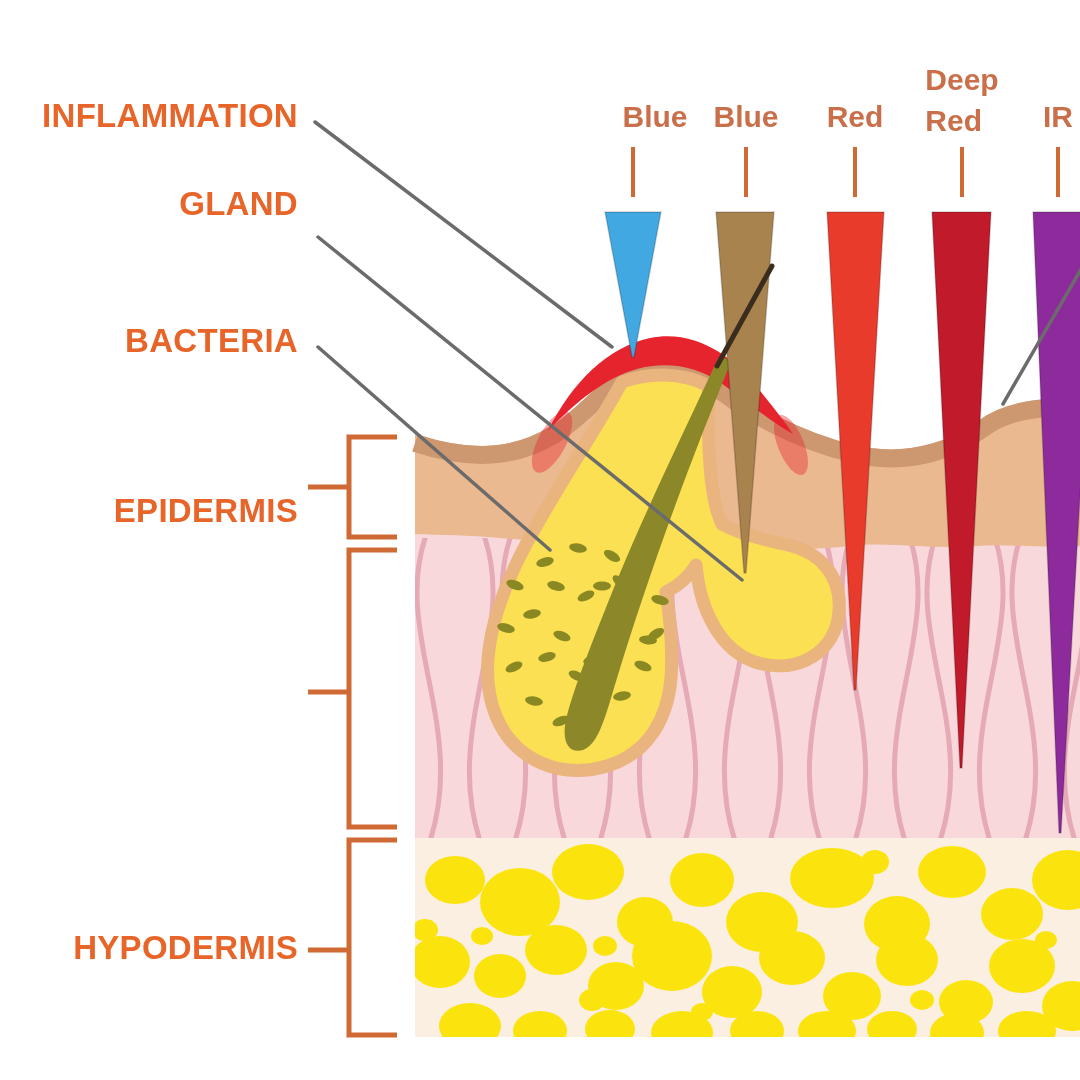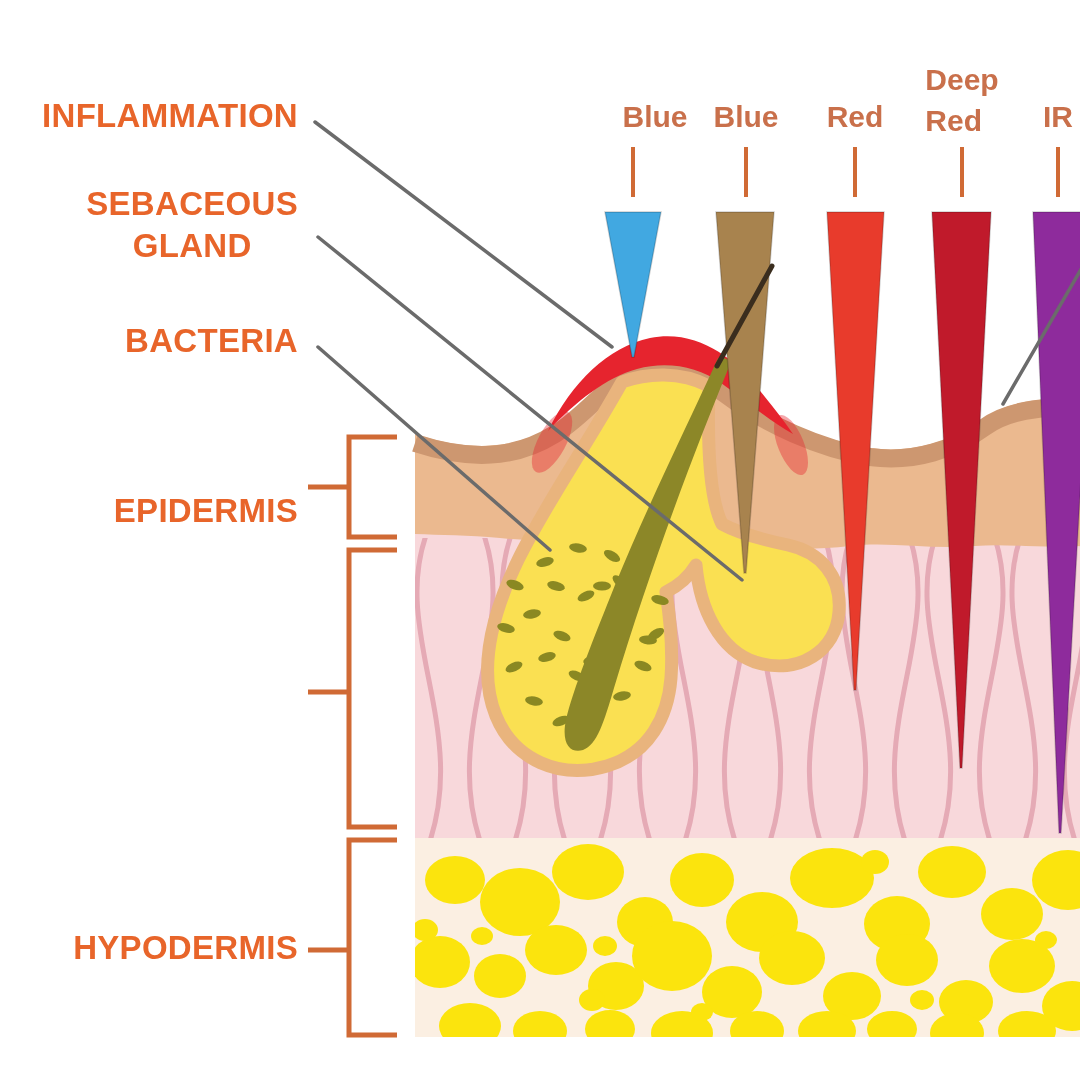--- a/index.html
+++ b/index.html
@@ -175,21 +175,20 @@
       <line x1="633" y1="147" x2="633" y2="197"></line>
       <line x1="746" y1="147" x2="746" y2="197"></line>
       <line x1="855" y1="147" x2="855" y2="197"></line>
       <line x1="962" y1="147" x2="962" y2="197"></line>
       <line x1="1058" y1="147" x2="1058" y2="197"></line>
     </g>
   </svg>
 
   <div class="lbl" style="top:95px">INFLAMMATION</div>
   <div class="lbl" style="top:183px">
-    <div>SEBACEOUS</div>
     <div>GLAND</div>
   </div>
   <div class="lbl" style="top:320px">BACTERIA</div>
   <div class="lbl" style="top:490px">EPIDERMIS</div>
   <div class="lbl" style="top:645px">
   </div>
   <div class="lbl" style="top:927px">HYPODERMIS</div>
 
   <div class="toplbl" style="left:655px;top:96px">Blue</div>
   <div class="toplbl" style="left:746px;top:96px">Blue</div>

